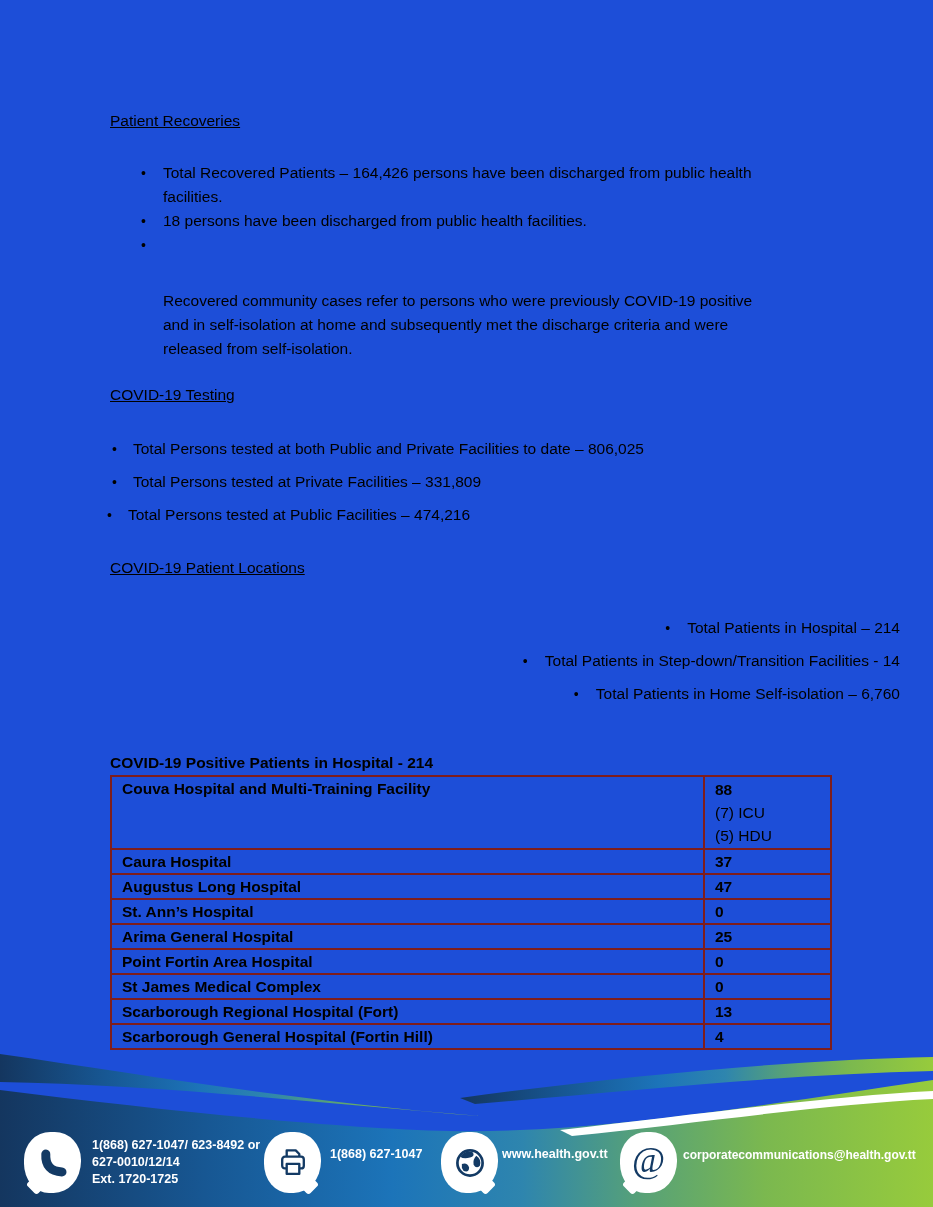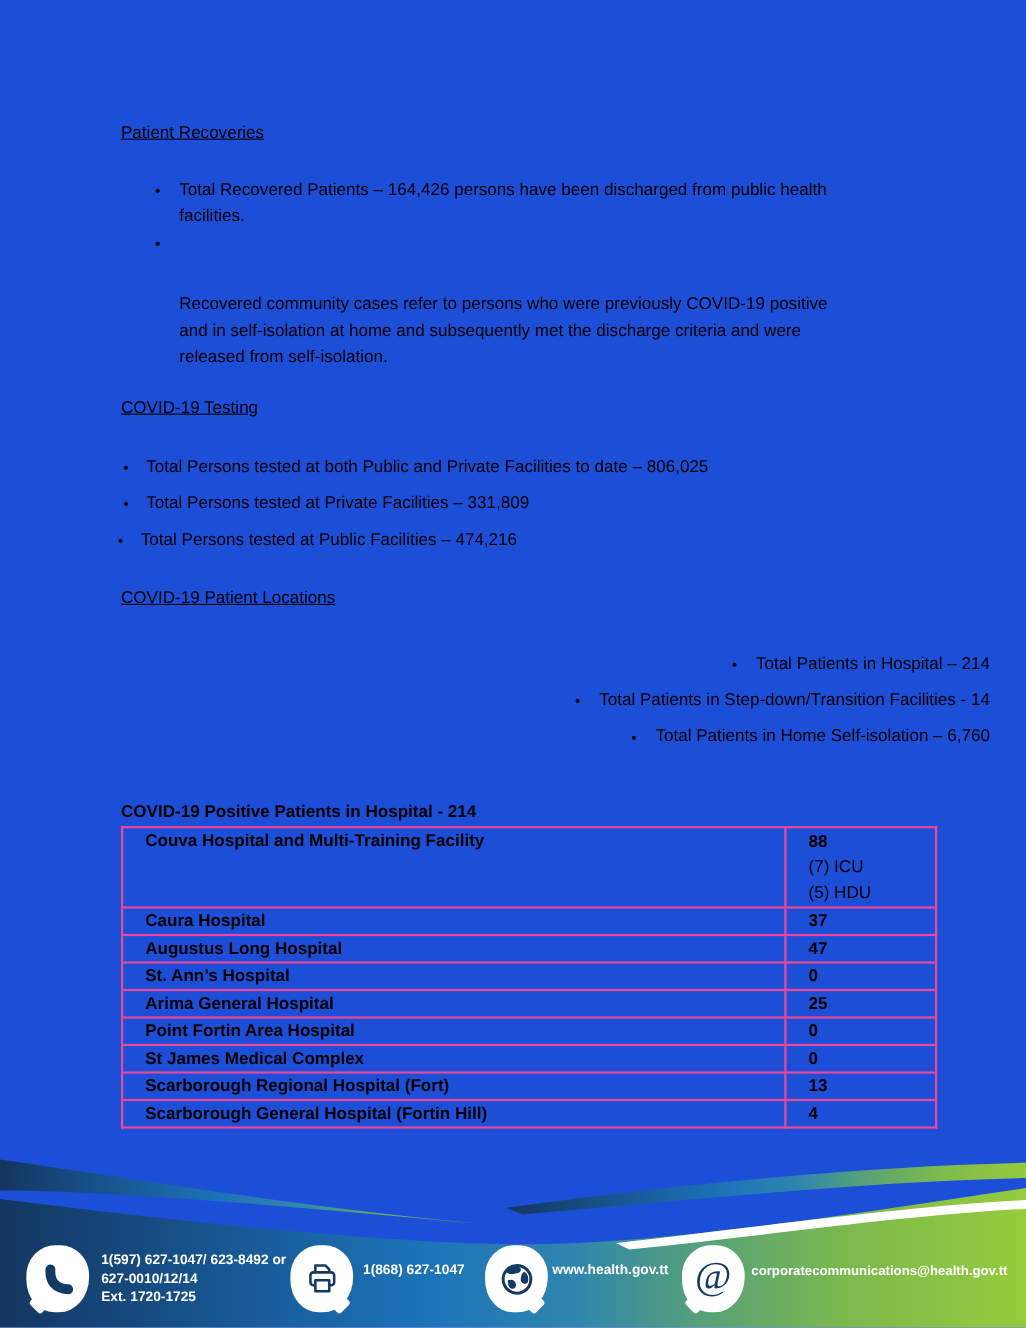--- a/index.html
+++ b/index.html
@@ -30,22 +30,22 @@
 
   .h-locations { margin-top:32px; }
   .llist { margin-top:40px; }
   .litem { display:flex; margin-left:31px; margin-bottom:9px;justify-content:flex-end; }
   .litem .dot { flex:none; width:22px; font-size:14px; line-height:24px; }
   .litem .dot::before { content:"\2022"; }
 
   .table-title { margin-top:48px; font-size:15.5px; font-weight:bold; line-height:18px; white-space:nowrap; }
   table.hosp { border-collapse:collapse; margin-top:3px; table-layout:fixed; }
   table.hosp td {
-    border:2px solid #ec4899; font-size:15.5px; font-weight:bold;
-    line-height:21px; padding:1px 4px 1px 20px; vertical-align:top; white-space:nowrap;
+    border:2px solid #7f1d1d; font-size:15.5px; font-weight:bold;
+    line-height:21px; padding:1px 4px 1px 10px; vertical-align:top; white-space:nowrap;
   }
   td.name { width:577px; }
   td.val  { width:111px; }
   .vl { line-height:23px; }
   .vl.plain { font-weight:normal; }
 
   
   .footer { position:absolute; left:0; bottom:0; width:933px; height:167px; }
   .footer svg.waves { position:absolute; left:0; top:0; }
   .contact { position:absolute; color:#fff; font-weight:bold; }
@@ -76,20 +76,24 @@
 
     <div class="uheading">Patient Recoveries</div>
 
     <div class="blist">
       <div class="bitem">
         <span class="dot"></span>
         <div>
           <div class="bline">Total Recovered Patients – 164,426 persons have been discharged from public health</div>
           <div class="bline">facilities.</div>
         </div>
+      </div>
+      <div class="bitem">
+        <span class="dot"></span>
+        <div class="bline">18 persons have been discharged from public health facilities.</div>
       </div>
       <div class="bitem">
         <span class="dot"></span>
       </div>
     </div>
 
     <div class="note">
       <div class="bline">Recovered community cases refer to persons who were previously COVID-19 positive</div>
       <div class="bline">and in self-isolation at home and subsequently met the discharge criteria and were</div>
       <div class="bline">released from self-isolation.</div>
@@ -199,21 +203,21 @@
 
       <path fill="#ffffff" d="M560,90 C700,74 830,56 933,51 L933,59 C830,64 706,82 572,96 Z"></path>
     </svg>
 
     <div class="blob tail-left" style="left:24px; top:92px;">
       <svg width="36" height="36" viewBox="0 0 40 40">
         <path d="M12 10 Q11 29 30 30" fill="none" stroke="#133a64" stroke-width="10" stroke-linecap="round"></path>
       </svg>
     </div>
     <div class="contact flabel" style="left:92px; top:97px;">
-      <div>1(597) 627-1047/ 623-8492 or</div>
+      <div>1(868) 627-1047/ 623-8492 or</div>
       <div>627-0010/12/14</div>
       <div>Ext. 1720-1725</div>
     </div>
 
     <div class="blob" style="left:264px; top:92px;">
       <svg width="36" height="36" viewBox="0 0 40 40">
         <g fill="none" stroke="#133a64" stroke-width="2.6" stroke-linejoin="round">
           <path d="M13 13 V6 H23 L27 10 V13"></path>
           <rect x="8" y="13" width="24" height="13" rx="3"></rect>
           <path d="M13 21 H27 V32 H13 Z" fill="#ffffff"></path>

